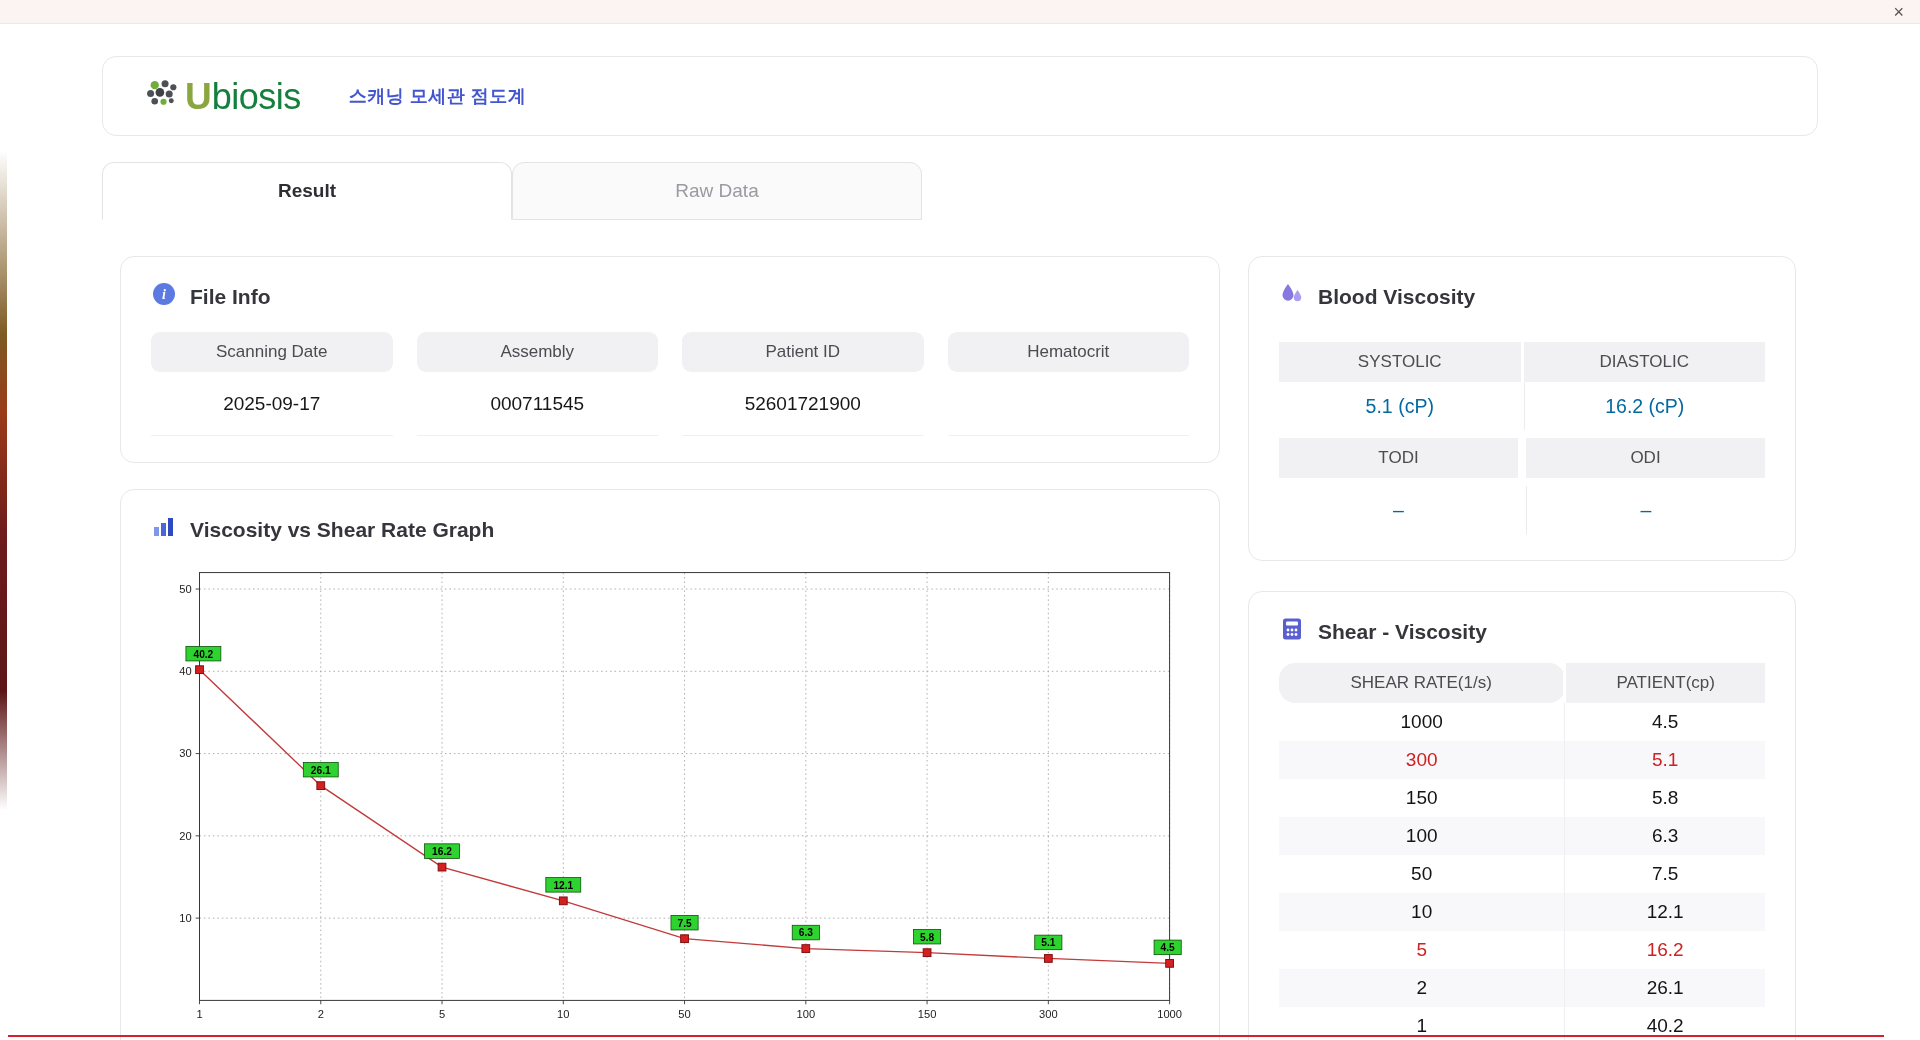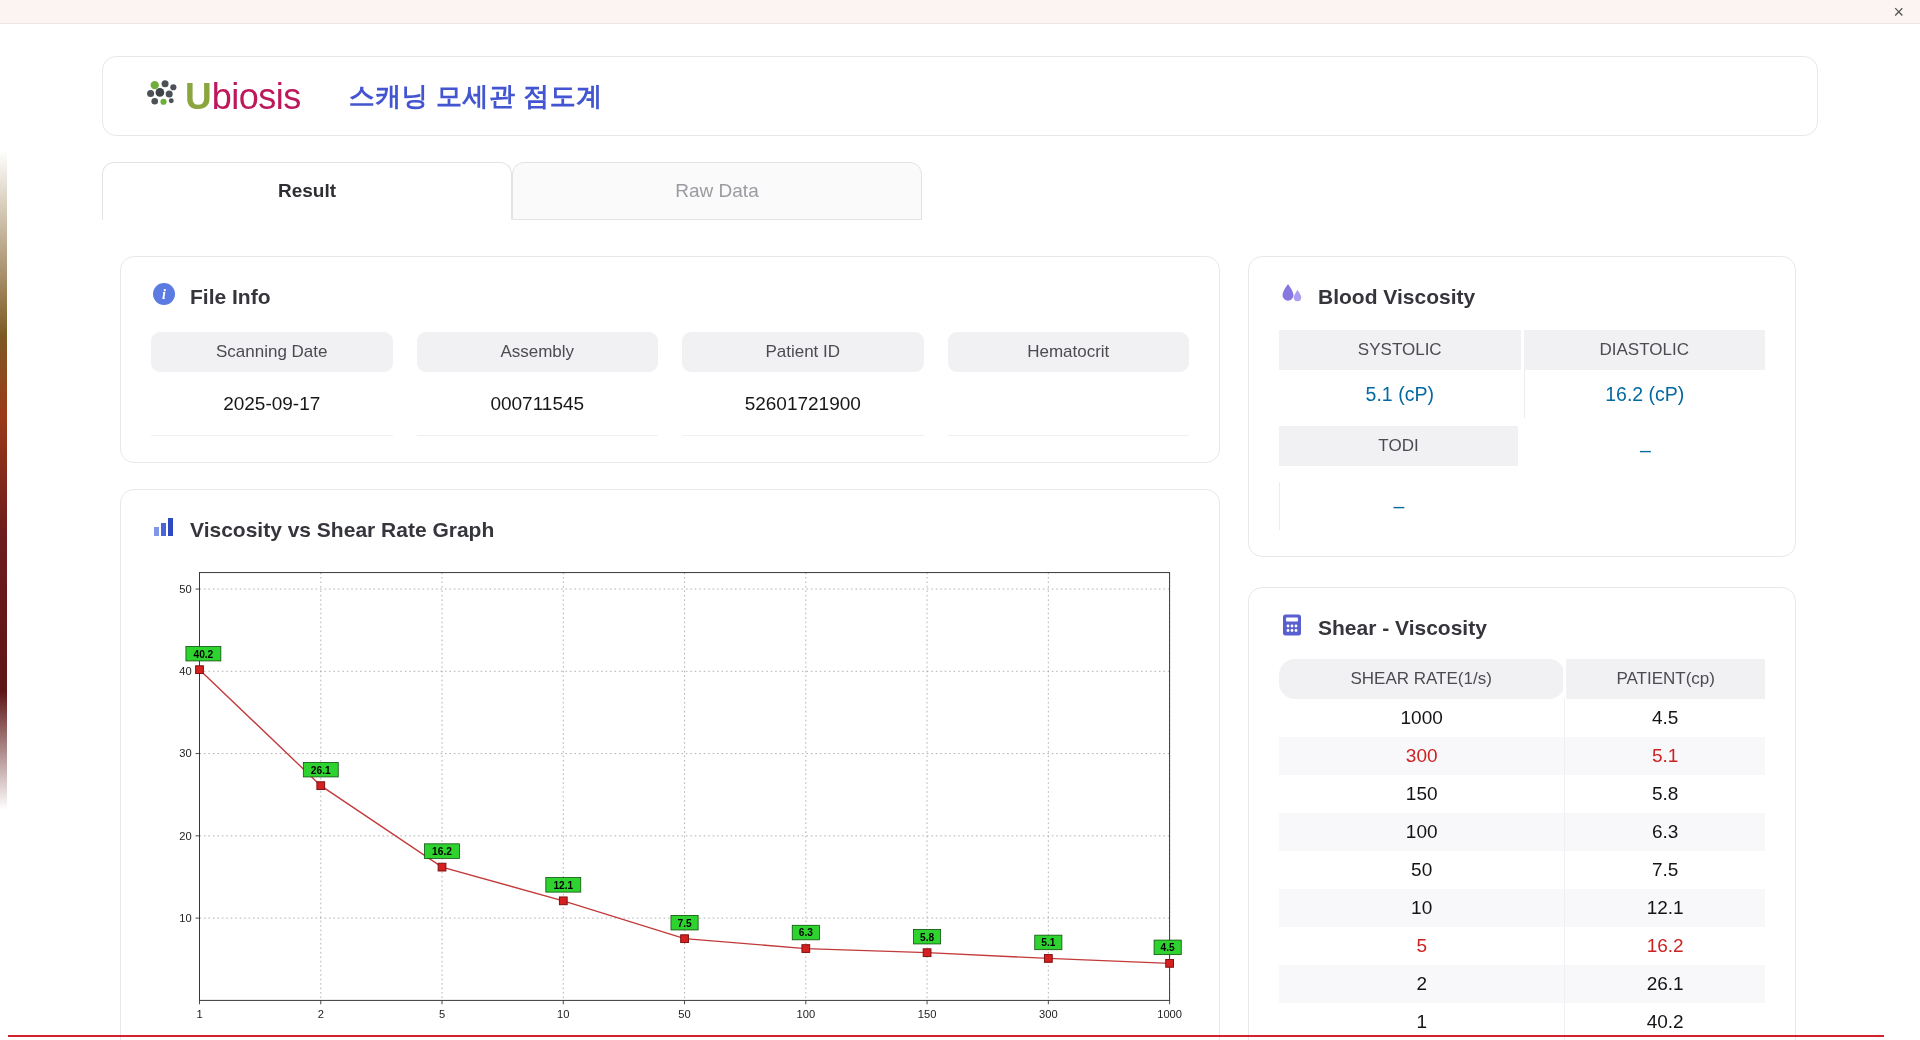--- a/index.html
+++ b/index.html
@@ -16,22 +16,22 @@
 
   .app { width:1716px; margin:0 auto; padding-top:56px; }
 
   .card { background:#fff; border:1px solid #e8e8ec; border-radius:14px; }
 
   
   .header-card { height:80px; display:flex; align-items:center; padding:0 42px; gap:48px; }
   .logo { display:flex; align-items:center; gap:4px; }
   .logo-text { display:flex; align-items:baseline; }
   .logo-u { font-size:37px; font-weight:bold; color:#8ba63e; line-height:1; }
-  .logo-rest { font-size:36px; color:#be185d; line-height:1; letter-spacing:-0.5px; }
-  .app-title { font-size:26px; font-weight:bold; color:#4355d0; letter-spacing:0.5px; }
+  .logo-rest { font-size:36px; color:#15803d; line-height:1; letter-spacing:-0.5px; }
+  .app-title { font-size:18px; font-weight:bold; color:#4355d0; letter-spacing:0.5px; }
 
   
   .tabs { display:flex; margin-top:26px; }
   .tab { width:410px; height:58px; display:flex; align-items:center; justify-content:center;
          font-size:19px; border:1px solid #e3e3e7; border-radius:12px 12px 0 0; cursor:pointer; }
   .tab.active { font-weight:bold; color:#2e2e33; background:#fff; border-bottom:1px solid #fff; }
   .tab.inactive { color:#9a9aa1; background:#fafafb; }
 
   
   .content { display:flex; gap:28px; margin-top:36px; align-items:flex-start; padding:0 22px 0 18px; }
@@ -48,21 +48,21 @@
               display:flex; align-items:center; justify-content:center; border-radius:9px; }
   .fi-value { height:64px; display:flex; align-items:center; justify-content:center;
               font-size:19px; color:#17171a; border-bottom:1px solid #f0f0f3; }
 
   
   .chart-wrap { margin-top:14px; }
   #chart-svg { width:100%; display:block; }
   #chart-svg text { font-family:"Liberation Sans", sans-serif; }
 
   
-  .bv-group { display:grid; grid-template-columns:1fr 1fr; column-gap:3px; margin-top:18px; }
+  .bv-group { display:grid; grid-template-columns:1fr 1fr; column-gap:3px; margin-top:30px; }
   .bv-group.second { margin-top:8px;gap:8px; }
   .bv-h { height:40px; background:#f1f1f3; display:flex; align-items:center; justify-content:center;
           font-size:17px; color:#4b4b52; }
   .bv-v { height:48px; display:flex; align-items:center; justify-content:center;
           font-size:19.5px; color:#0369a1; }
   .bv-v.divided { border-left:1px solid #ececf0; }
 
   
   table.shear { width:100%; border-collapse:collapse; margin-top:16px; }
   .shear th { height:40px; background:#f1f1f3; font-size:17px; color:#4b4b52; font-weight:normal; }
@@ -247,20 +247,21 @@
           <span>Blood Viscosity</span>
         </div>
         <div class="bv-group">
           <div class="bv-h">SYSTOLIC</div>
           <div class="bv-h">DIASTOLIC</div>
           <div class="bv-v">5.1 (cP)</div>
           <div class="bv-v divided">16.2 (cP)</div>
         </div>
         <div class="bv-group second">
           <div class="bv-h">TODI</div>
+          <div class="bv-h">ODI</div>
           <div class="bv-v">–</div>
           <div class="bv-v divided">–</div>
         </div>
       </div>
 
       <div class="card pad">
         <div class="card-title">
           <span>
             <svg width="26" height="26" viewBox="0 0 26 26">
               <rect x="4" y="2.5" width="18" height="21" rx="2.5" fill="#5a5fd0"></rect>

